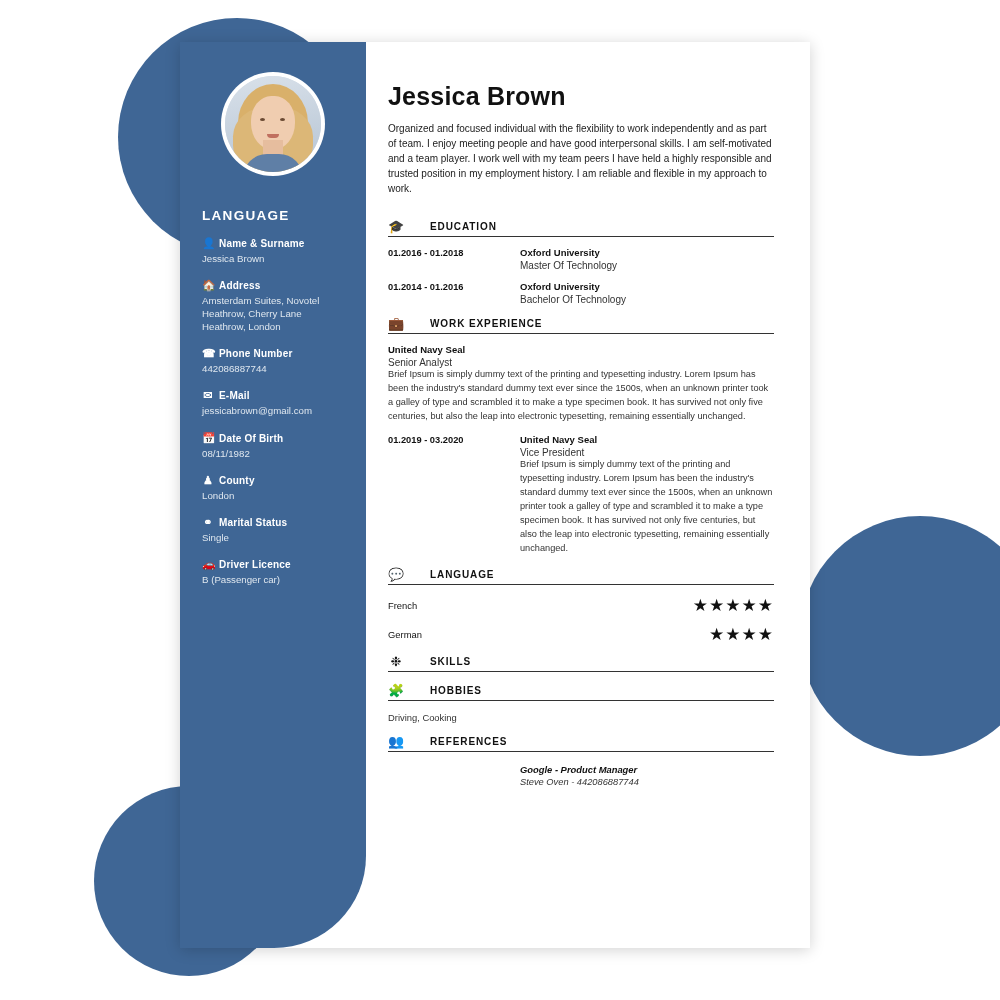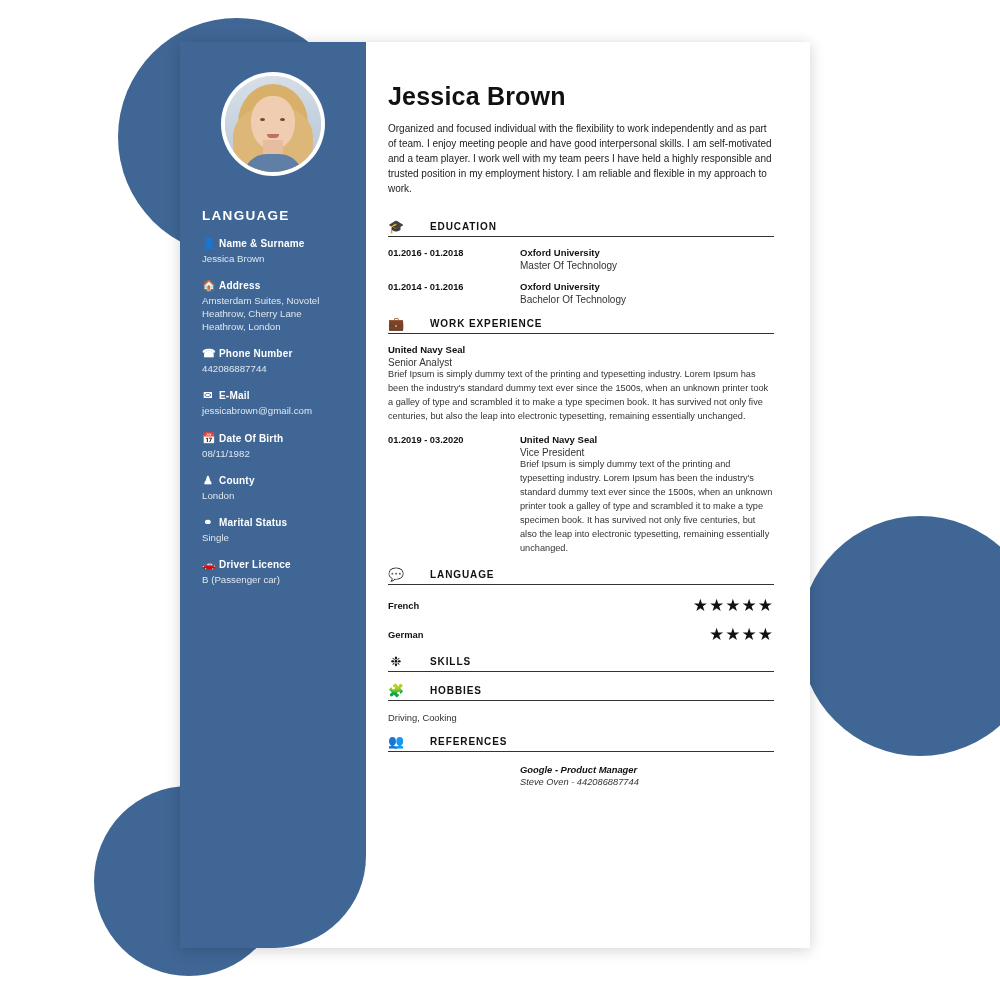--- a/index.html
+++ b/index.html
@@ -260,21 +260,21 @@
   }
   .lang-row {
     display: flex;
     align-items: center;
     margin-top: 12px;
   }
   .lang-name {
     width: 132px;
     flex: 0 0 132px;
     font-size: 9.4px;
-    font-weight: bold;
+    font-weight: normal;
     color: #111;
   }
   .stars {
     flex: 1;
     text-align: right;
     font-size: 17px;
     letter-spacing: 1px;
     color: #111;
     line-height: 1;
   }

